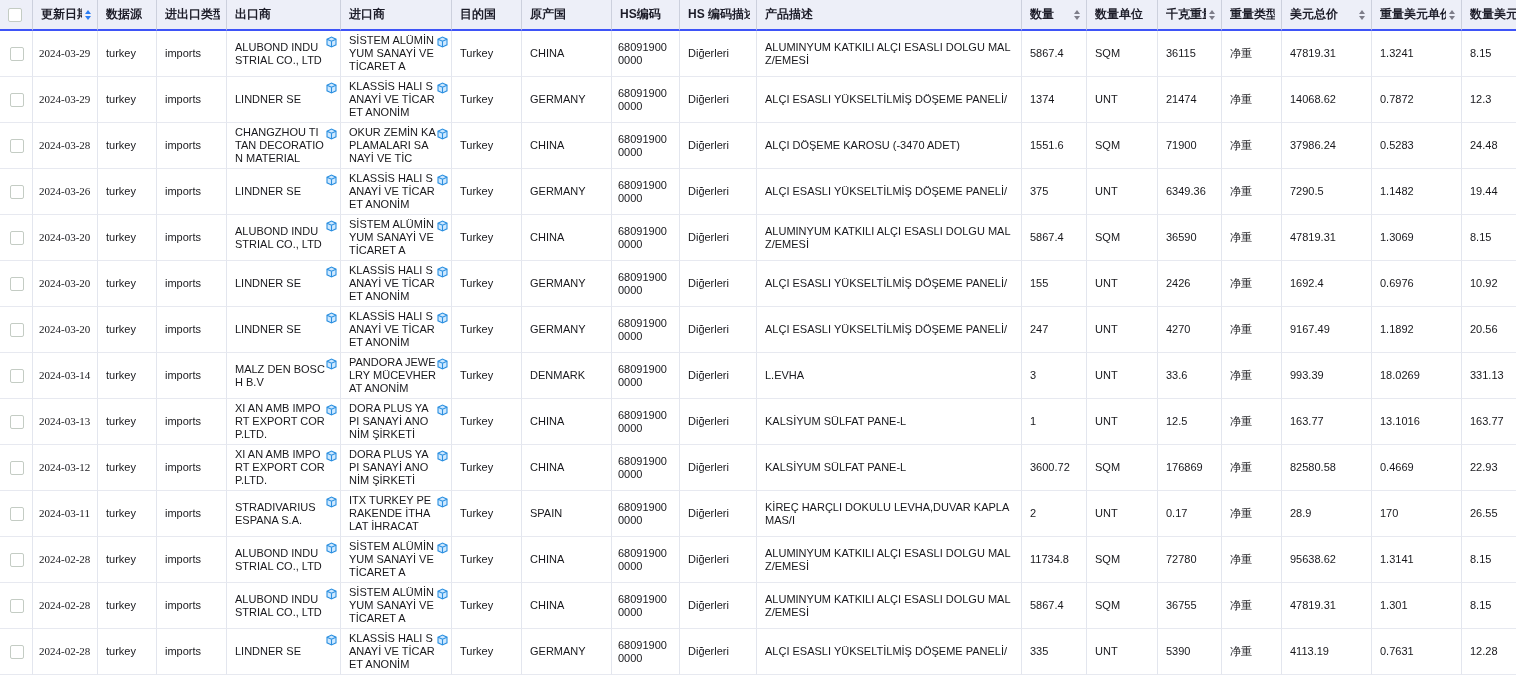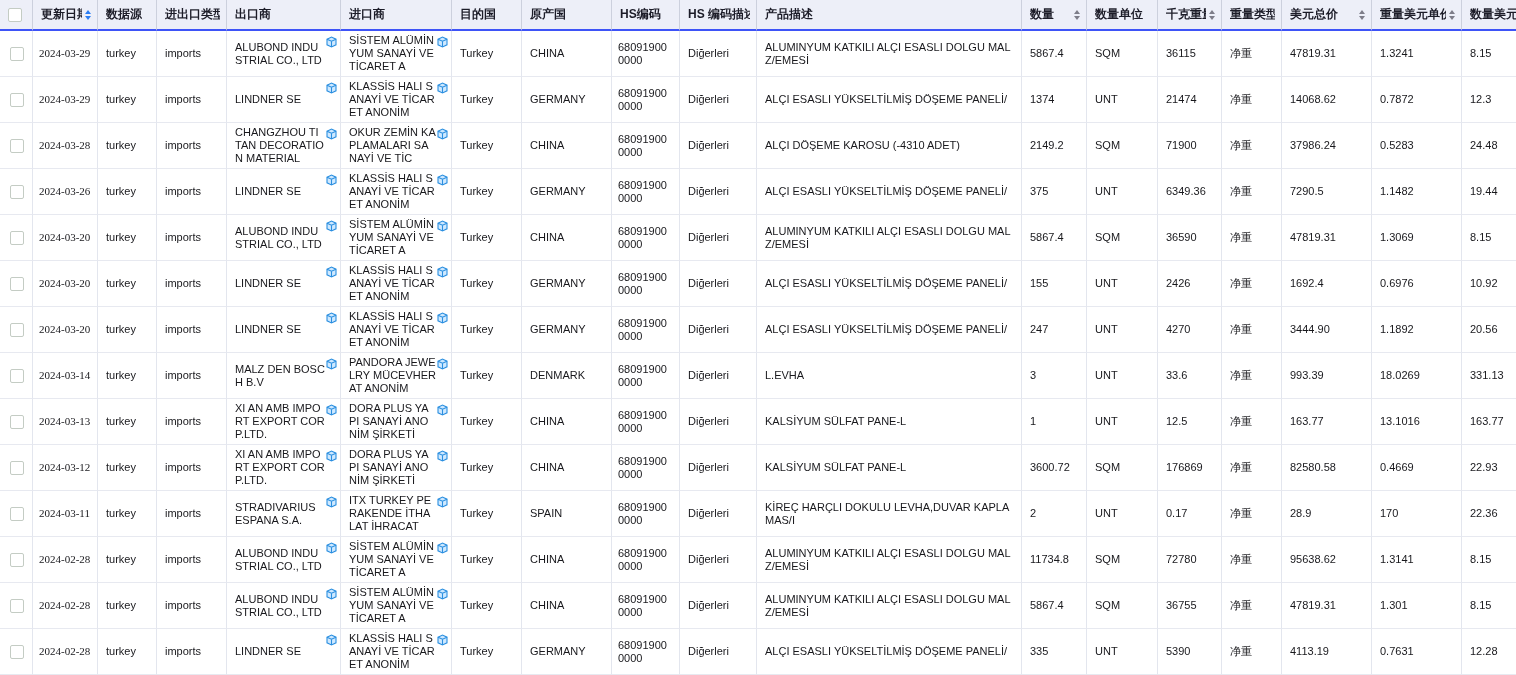--- a/index.html
+++ b/index.html
@@ -270,22 +270,22 @@
                 <path d="M1 3.2 L5.5 5.2 L10 3.2 M5.5 5.2 L5.5 11" fill="none" stroke="#2b8fe0" stroke-width="1.1"></path>
               </svg></span></td>
           <td class="col-importer company"><span class="cell-text">OKUR ZEMİN KAPLAMALARI SANAYİ VE TİC</span><span class="company-icon"><svg width="11" height="12" viewBox="0 0 11 12">
                 <path d="M1 3.2 L5.5 1 L10 3.2 L10 8.8 L5.5 11 L1 8.8 Z" fill="#cfe9ff" stroke="#2b8fe0" stroke-width="1.1"></path>
                 <path d="M1 3.2 L5.5 5.2 L10 3.2 M5.5 5.2 L5.5 11" fill="none" stroke="#2b8fe0" stroke-width="1.1"></path>
               </svg></span></td>
           <td class="col-destination"><span class="cell-text">Turkey</span></td>
           <td class="col-origin"><span class="cell-text">CHINA</span></td>
           <td class="col-hs_code"><span class="cell-text">680919000000</span></td>
           <td class="col-hs_desc"><span class="cell-text">Diğerleri</span></td>
-          <td class="col-product"><span class="cell-text">ALÇI DÖŞEME KAROSU (-4310 ADET)</span></td>
-          <td class="col-quantity"><span class="cell-text">2149.2</span></td>
+          <td class="col-product"><span class="cell-text">ALÇI DÖŞEME KAROSU (-3470 ADET)</span></td>
+          <td class="col-quantity"><span class="cell-text">1551.6</span></td>
           <td class="col-quantity_unit"><span class="cell-text">SQM</span></td>
           <td class="col-kg_weight"><span class="cell-text">71900</span></td>
           <td class="col-weight_type"><span class="cell-text">净重</span></td>
           <td class="col-usd_total"><span class="cell-text">37986.24</span></td>
           <td class="col-usd_per_weight"><span class="cell-text">0.5283</span></td>
           <td class="col-usd_per_qty"><span class="cell-text">24.48</span></td>
         </tr>
         <tr>
           <td class="col-select"><span class="checkbox"></span></td>
           <td class="col-date cell-date-cell"><span class="cell-text">2024-03-26</span></td>
@@ -379,21 +379,21 @@
               </svg></span></td>
           <td class="col-destination"><span class="cell-text">Turkey</span></td>
           <td class="col-origin"><span class="cell-text">GERMANY</span></td>
           <td class="col-hs_code"><span class="cell-text">680919000000</span></td>
           <td class="col-hs_desc"><span class="cell-text">Diğerleri</span></td>
           <td class="col-product"><span class="cell-text">ALÇI ESASLI YÜKSELTİLMİŞ DÖŞEME PANELİ/</span></td>
           <td class="col-quantity"><span class="cell-text">247</span></td>
           <td class="col-quantity_unit"><span class="cell-text">UNT</span></td>
           <td class="col-kg_weight"><span class="cell-text">4270</span></td>
           <td class="col-weight_type"><span class="cell-text">净重</span></td>
-          <td class="col-usd_total"><span class="cell-text">3444.90</span></td>
+          <td class="col-usd_total"><span class="cell-text">9167.49</span></td>
           <td class="col-usd_per_weight"><span class="cell-text">1.1892</span></td>
           <td class="col-usd_per_qty"><span class="cell-text">20.56</span></td>
         </tr>
         <tr>
           <td class="col-select"><span class="checkbox"></span></td>
           <td class="col-date cell-date-cell"><span class="cell-text">2024-03-14</span></td>
           <td class="col-source"><span class="cell-text">turkey</span></td>
           <td class="col-trade_type"><span class="cell-text">imports</span></td>
           <td class="col-exporter company"><span class="cell-text">MALZ DEN BOSCH B.V</span><span class="company-icon"><svg width="11" height="12" viewBox="0 0 11 12">
                 <path d="M1 3.2 L5.5 1 L10 3.2 L10 8.8 L5.5 11 L1 8.8 Z" fill="#cfe9ff" stroke="#2b8fe0" stroke-width="1.1"></path>
@@ -485,21 +485,21 @@
           <td class="col-origin"><span class="cell-text">SPAIN</span></td>
           <td class="col-hs_code"><span class="cell-text">680919000000</span></td>
           <td class="col-hs_desc"><span class="cell-text">Diğerleri</span></td>
           <td class="col-product"><span class="cell-text">KİREÇ HARÇLI DOKULU LEVHA,DUVAR KAPLAMAS/I</span></td>
           <td class="col-quantity"><span class="cell-text">2</span></td>
           <td class="col-quantity_unit"><span class="cell-text">UNT</span></td>
           <td class="col-kg_weight"><span class="cell-text">0.17</span></td>
           <td class="col-weight_type"><span class="cell-text">净重</span></td>
           <td class="col-usd_total"><span class="cell-text">28.9</span></td>
           <td class="col-usd_per_weight"><span class="cell-text">170</span></td>
-          <td class="col-usd_per_qty"><span class="cell-text">22.36</span></td>
+          <td class="col-usd_per_qty"><span class="cell-text">26.55</span></td>
         </tr>
         <tr>
           <td class="col-select"><span class="checkbox"></span></td>
           <td class="col-date cell-date-cell"><span class="cell-text">2024-02-28</span></td>
           <td class="col-source"><span class="cell-text">turkey</span></td>
           <td class="col-trade_type"><span class="cell-text">imports</span></td>
           <td class="col-exporter company"><span class="cell-text">ALUBOND INDUSTRIAL CO., LTD</span><span class="company-icon"><svg width="11" height="12" viewBox="0 0 11 12">
                 <path d="M1 3.2 L5.5 1 L10 3.2 L10 8.8 L5.5 11 L1 8.8 Z" fill="#cfe9ff" stroke="#2b8fe0" stroke-width="1.1"></path>
                 <path d="M1 3.2 L5.5 5.2 L10 3.2 M5.5 5.2 L5.5 11" fill="none" stroke="#2b8fe0" stroke-width="1.1"></path>
               </svg></span></td>

